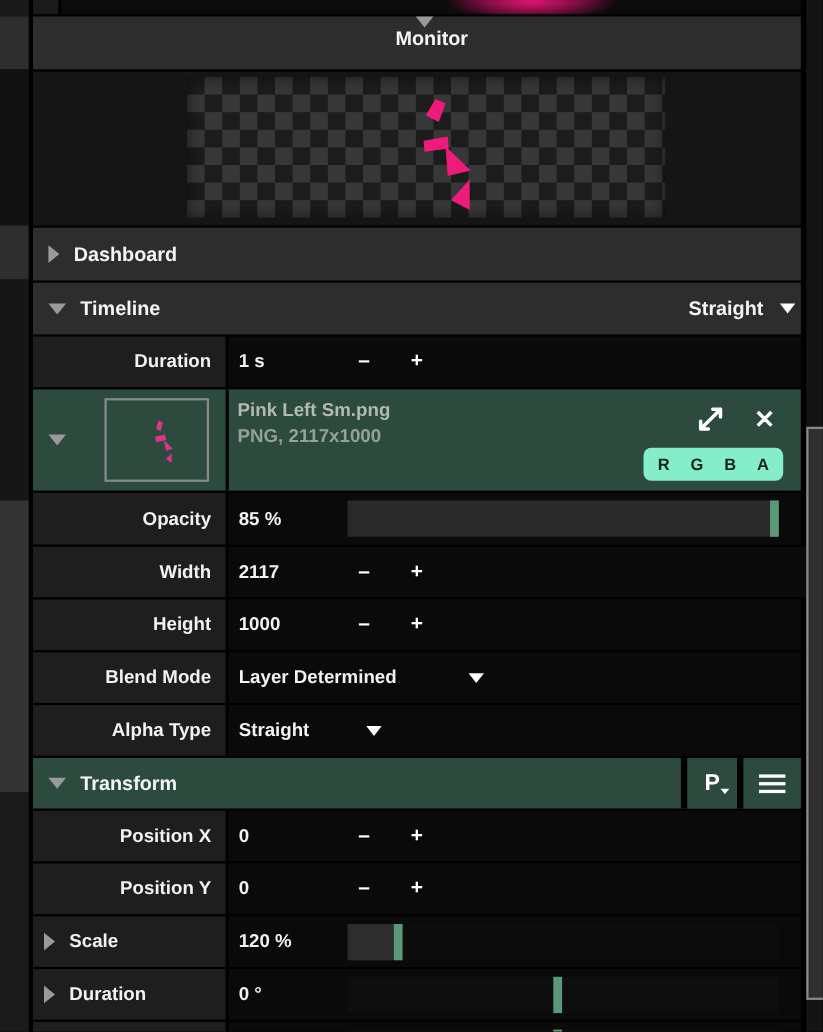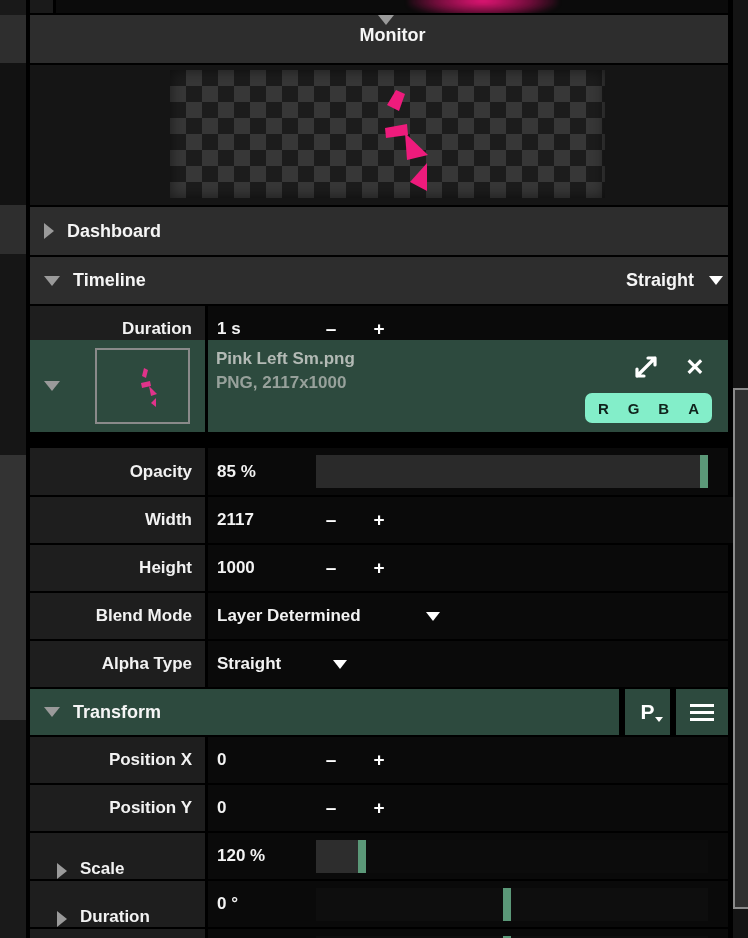--- a/index.html
+++ b/index.html
@@ -35,21 +35,21 @@
   
   .monitor-body{background:#151515;}
   .board{position:absolute;left:140px;top:5px;width:435px;height:128px;
     background-image:conic-gradient(#373737 25%,#1c1c1c 0 50%,#373737 0 75%,#1c1c1c 0);
     background-size:32px 32px;box-shadow:inset 0 0 14px rgba(0,0,0,.55);}
   .board svg{position:absolute;left:0;top:0;}
   
   .lblcol{position:absolute;left:0;top:0;bottom:0;width:175px;background:#1e1e1e;
           display:flex;align-items:center;box-sizing:border-box;font-size:17px;font-weight:bold;}
   .lblcol .lbl-r{margin-left:auto;padding-right:13px;}
-  .lblcol.disclose{padding-left:27px;align-items:flex-end;}
+  .lblcol.disclose{padding-left:10px;}
   .lblcol.disclose .lbl-l{margin-left:13px;}
   .valcol{position:absolute;left:178px;top:0;bottom:0;right:0;background:#0a0a0a;
           display:flex;align-items:center;font-size:17px;font-weight:bold;}
   .valcol .val{padding-left:9px;}
   .stepper{position:absolute;top:0;bottom:0;width:26px;display:flex;align-items:center;justify-content:center;
            color:#fff;font-size:19px;font-weight:bold;cursor:default;}
   .stepper.minus{left:110px;}
   .stepper.plus{left:158px;}
   .dd-tri{position:absolute;top:19px;width:0;height:0;border-left:7px solid transparent;border-right:7px solid transparent;border-top:9px solid #fff;}
   
@@ -137,21 +137,21 @@
     <div class="lblcol">
       <span class="lbl-r">Duration</span>
     </div>
     <div class="valcol">
       <span class="val">1 s</span>
       <span class="stepper minus">–</span>
       <span class="stepper plus">+</span>
     </div>
   </div>
 
-  <div class="row layerrow" style="top:340px;height:92px;">
+  <div class="row layerrow" style="top:354px;height:92px;">
     <span class="tri-d"></span>
     <div class="thumb">
       <svg width="91" height="72" viewBox="0 0 91 72">
         <polygon points="47,18 51,20 49,28 45,26" fill="#e0338a"></polygon>
         <polygon points="44,33 53,31 54,36 45,38" fill="#e0338a"></polygon>
         <polygon points="52,36 60,44 54,46" fill="#e0338a"></polygon>
         <polygon points="59,48 59,57 54,53" fill="#e0338a"></polygon>
       </svg>
     </div>
     <div class="ldivider"></div>

